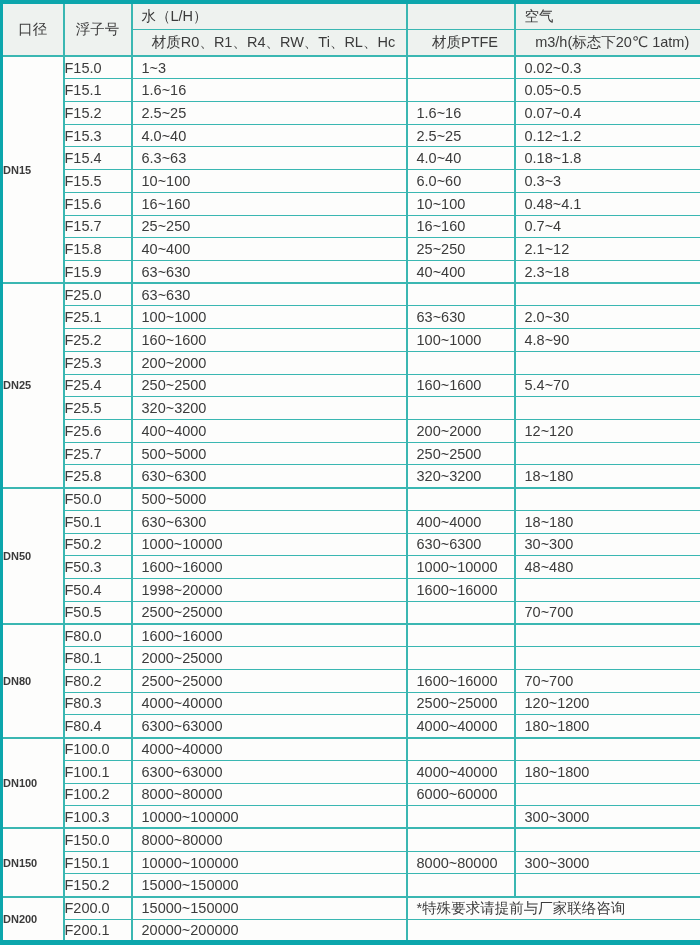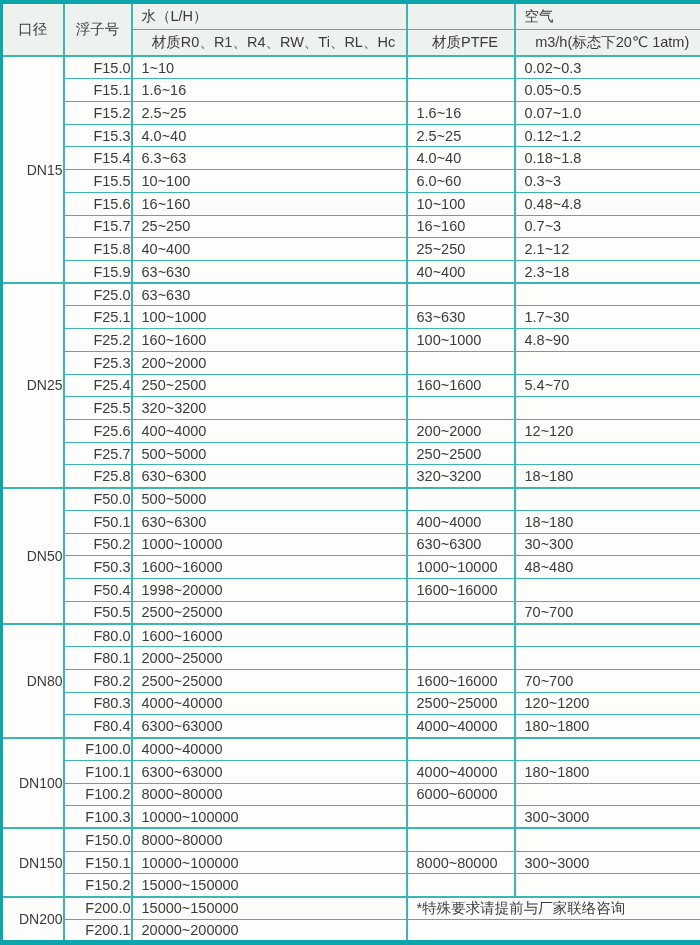--- a/index.html
+++ b/index.html
@@ -30,22 +30,22 @@
     vertical-align:middle;
   }
   thead th{
     background:var(--hdr-bg);
     text-align:left;padding:0 0 0 9px;
   }
   thead tr{height:27px;}
   th.c-center{text-align:center;padding:0;}
   tbody tr{height:22px;}
   tbody td{background:var(--cell-bg);padding:0 0 0 9px;text-align:left;}
-  td.col-diameter,td.col-float{text-align:right;padding:0;}
-  td.col-diameter{font-size:14px;}
+  td.col-diameter,td.col-float{text-align:left;padding:0;}
+  td.col-diameter{font-size:11px;font-weight:bold;}
   tr.group-start td{border-top-width:2px;}
   thead tr.hdr-bottom th{border-bottom-width:2px;text-align:center;}
 </style>
 </head>
 <body>
 
 <div class="page">
   <table class="spec">
     <colgroup>
       <col style="width:62px">
@@ -65,35 +65,35 @@
       <tr class="hdr-bottom">
         <th>材质R0、R1、R4、RW、Ti、RL、Hc</th>
         <th>材质PTFE</th>
         <th>m3/h(标态下20℃ 1atm)</th>
       </tr>
     </thead>
     <tbody>
         <tr class="group-start">
           <td class="col-diameter" rowspan="10">DN15</td>
           <td class="col-float">F15.0</td>
-          <td class="col-water">1~10</td>
+          <td class="col-water">1~3</td>
           <td class="col-ptfe"></td>
           <td class="col-air">0.02~0.3</td>
         </tr>
         <tr>
           <td class="col-float">F15.1</td>
           <td class="col-water">1.6~16</td>
           <td class="col-ptfe"></td>
           <td class="col-air">0.05~0.5</td>
         </tr>
         <tr>
           <td class="col-float">F15.2</td>
           <td class="col-water">2.5~25</td>
           <td class="col-ptfe">1.6~16</td>
-          <td class="col-air">0.07~1.0</td>
+          <td class="col-air">0.07~0.4</td>
         </tr>
         <tr>
           <td class="col-float">F15.3</td>
           <td class="col-water">4.0~40</td>
           <td class="col-ptfe">2.5~25</td>
           <td class="col-air">0.12~1.2</td>
         </tr>
         <tr>
           <td class="col-float">F15.4</td>
           <td class="col-water">6.3~63</td>
@@ -103,27 +103,27 @@
         <tr>
           <td class="col-float">F15.5</td>
           <td class="col-water">10~100</td>
           <td class="col-ptfe">6.0~60</td>
           <td class="col-air">0.3~3</td>
         </tr>
         <tr>
           <td class="col-float">F15.6</td>
           <td class="col-water">16~160</td>
           <td class="col-ptfe">10~100</td>
-          <td class="col-air">0.48~4.8</td>
+          <td class="col-air">0.48~4.1</td>
         </tr>
         <tr>
           <td class="col-float">F15.7</td>
           <td class="col-water">25~250</td>
           <td class="col-ptfe">16~160</td>
-          <td class="col-air">0.7~3</td>
+          <td class="col-air">0.7~4</td>
         </tr>
         <tr>
           <td class="col-float">F15.8</td>
           <td class="col-water">40~400</td>
           <td class="col-ptfe">25~250</td>
           <td class="col-air">2.1~12</td>
         </tr>
         <tr>
           <td class="col-float">F15.9</td>
           <td class="col-water">63~630</td>
@@ -134,21 +134,21 @@
           <td class="col-diameter" rowspan="9">DN25</td>
           <td class="col-float">F25.0</td>
           <td class="col-water">63~630</td>
           <td class="col-ptfe"></td>
           <td class="col-air"></td>
         </tr>
         <tr>
           <td class="col-float">F25.1</td>
           <td class="col-water">100~1000</td>
           <td class="col-ptfe">63~630</td>
-          <td class="col-air">1.7~30</td>
+          <td class="col-air">2.0~30</td>
         </tr>
         <tr>
           <td class="col-float">F25.2</td>
           <td class="col-water">160~1600</td>
           <td class="col-ptfe">100~1000</td>
           <td class="col-air">4.8~90</td>
         </tr>
         <tr>
           <td class="col-float">F25.3</td>
           <td class="col-water">200~2000</td>

